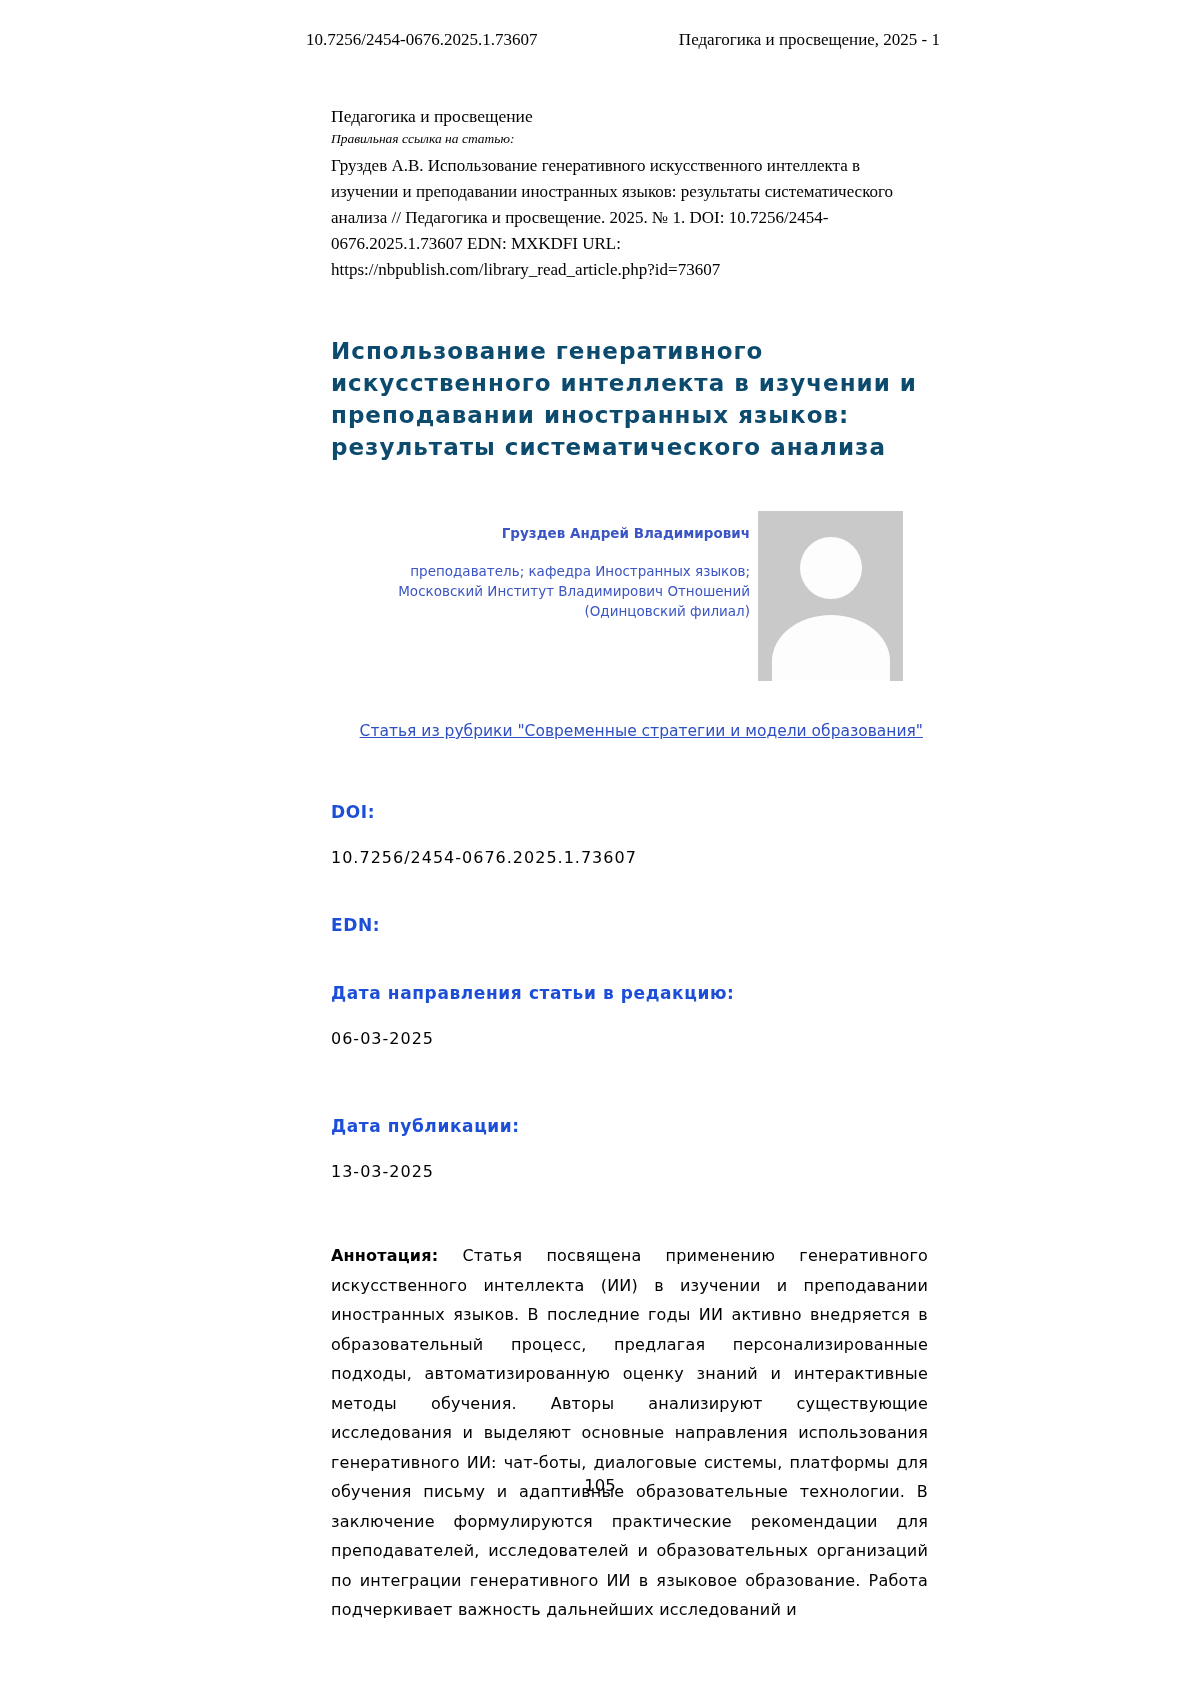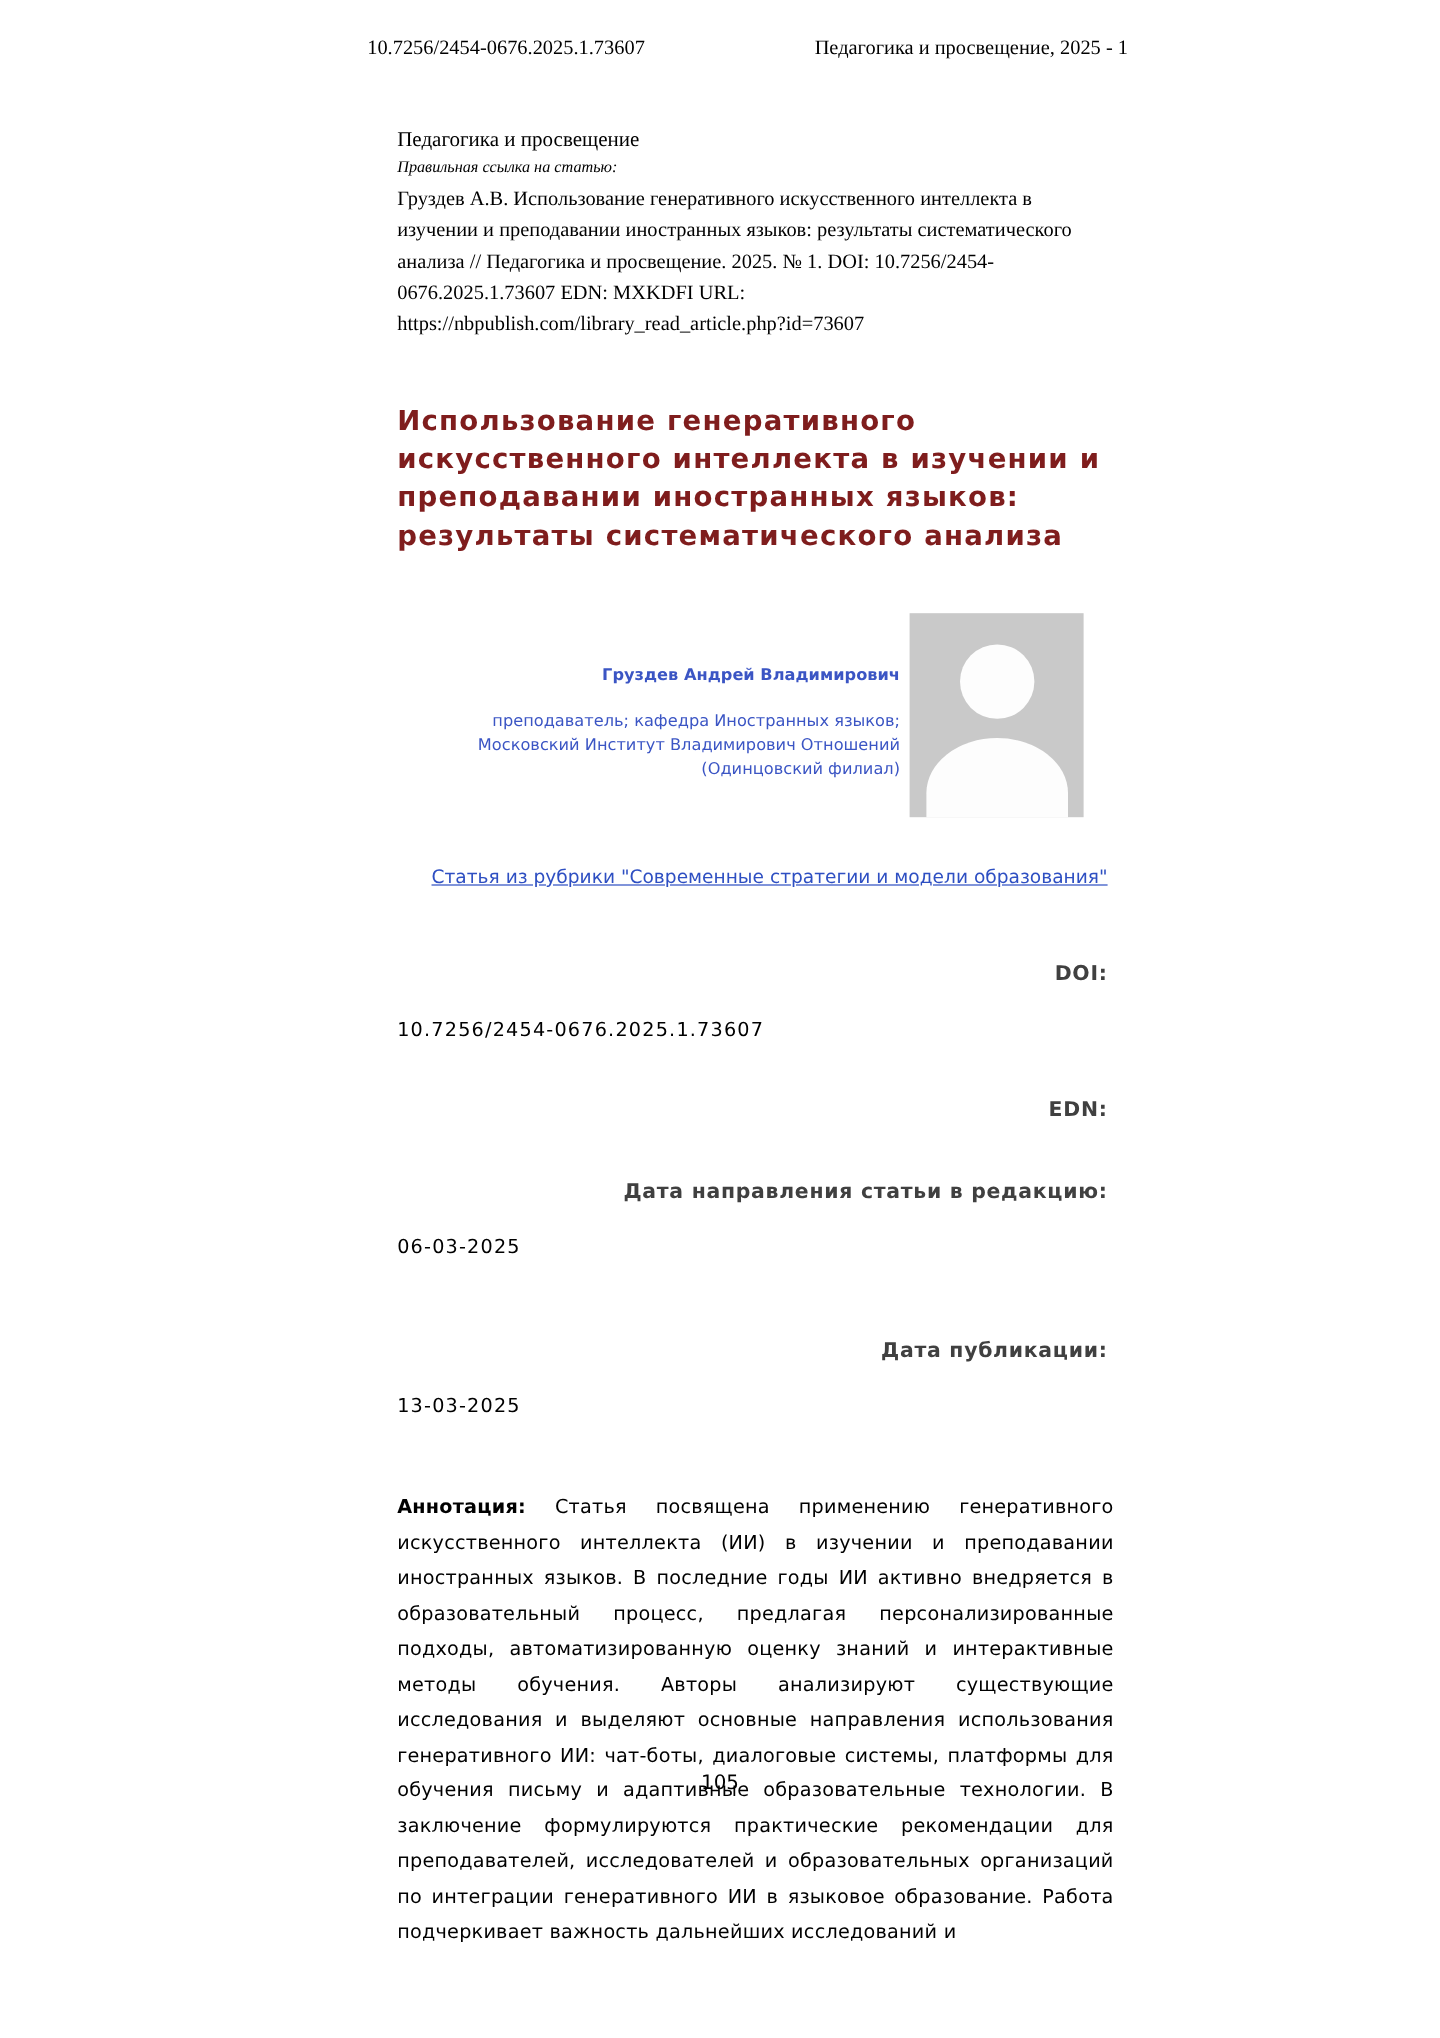--- a/index.html
+++ b/index.html
@@ -31,27 +31,27 @@
   .journal-name { font-size: 17.5px; }
   .citation-label { font-style: italic; font-size: 13.5px; margin-top: 4px; }
   .citation-text { font-size: 17px; line-height: 26px; margin-top: 6px; }
   
   .article-title {
     margin: 52px 168px 0 180px;
     font-size: 23px;
     font-weight: bold;
     line-height: 32px;
     letter-spacing: 1px;
-    color: #7f1d1d;
+    color: #0c4a6e;
   }
   
   .author-section {
     margin: 48px 185px 0 180px;
     display: flex;
-    align-items: center;
+    align-items: flex-start;
   }
   .author-info {
     flex: 1;
     text-align: right;
     color: #3b55c4;
     padding-right: 8px;
     padding-top: 14px;
   }
   .author-name { font-weight: bold; font-size: 13.5px; }
   .author-affiliation { font-size: 13.5px; margin-top: 20px; line-height: 20px; }
@@ -96,22 +96,21 @@
     font-size: 15.5px;
     text-decoration: underline;
     cursor: pointer;
   }
   
   .meta-heading {
     margin: 0 165px 0 180px;
     font-weight: bold;
     font-size: 17px;
     letter-spacing: 0.6px;
-    color: #404040;
-    text-align: right;
+    color: #1d4ed8;
   }
   .meta-value {
     margin: 26px 165px 0 180px;
     font-size: 16px;
     letter-spacing: 1px;
   }
   .mt-62 { margin-top: 62px; }
   .mt-48 { margin-top: 48px; }
   .mt-68 { margin-top: 68px; }
   

